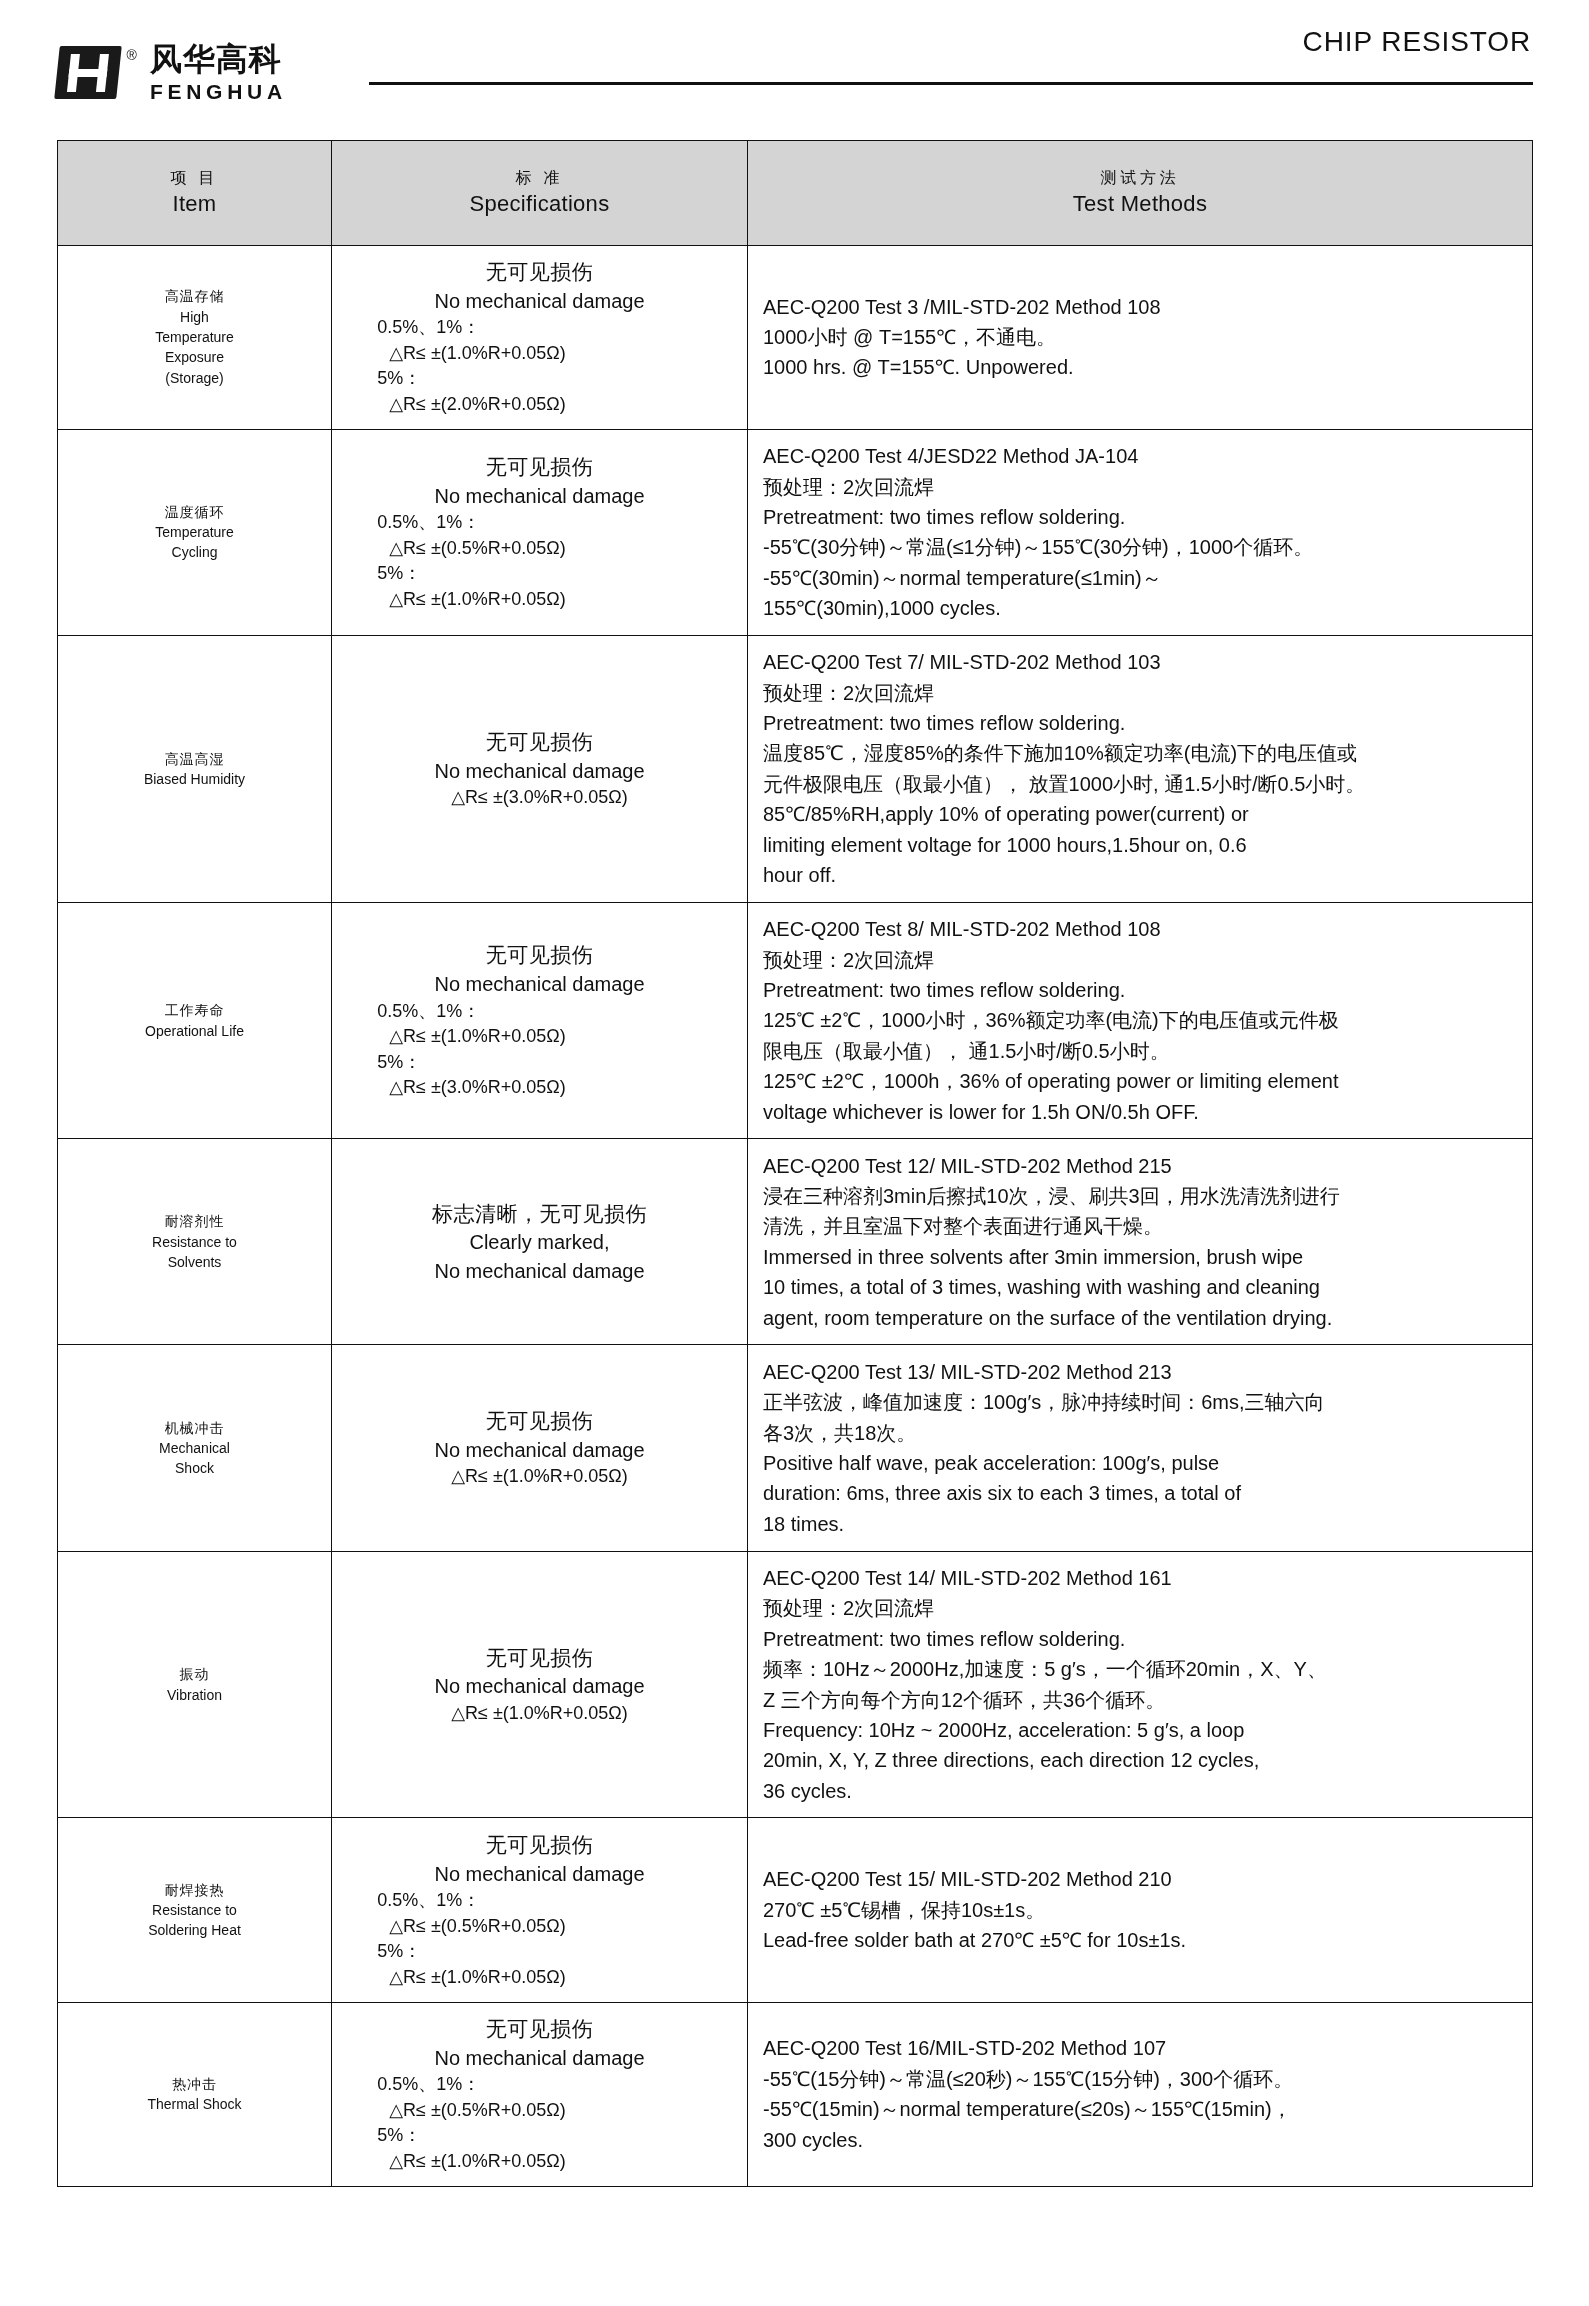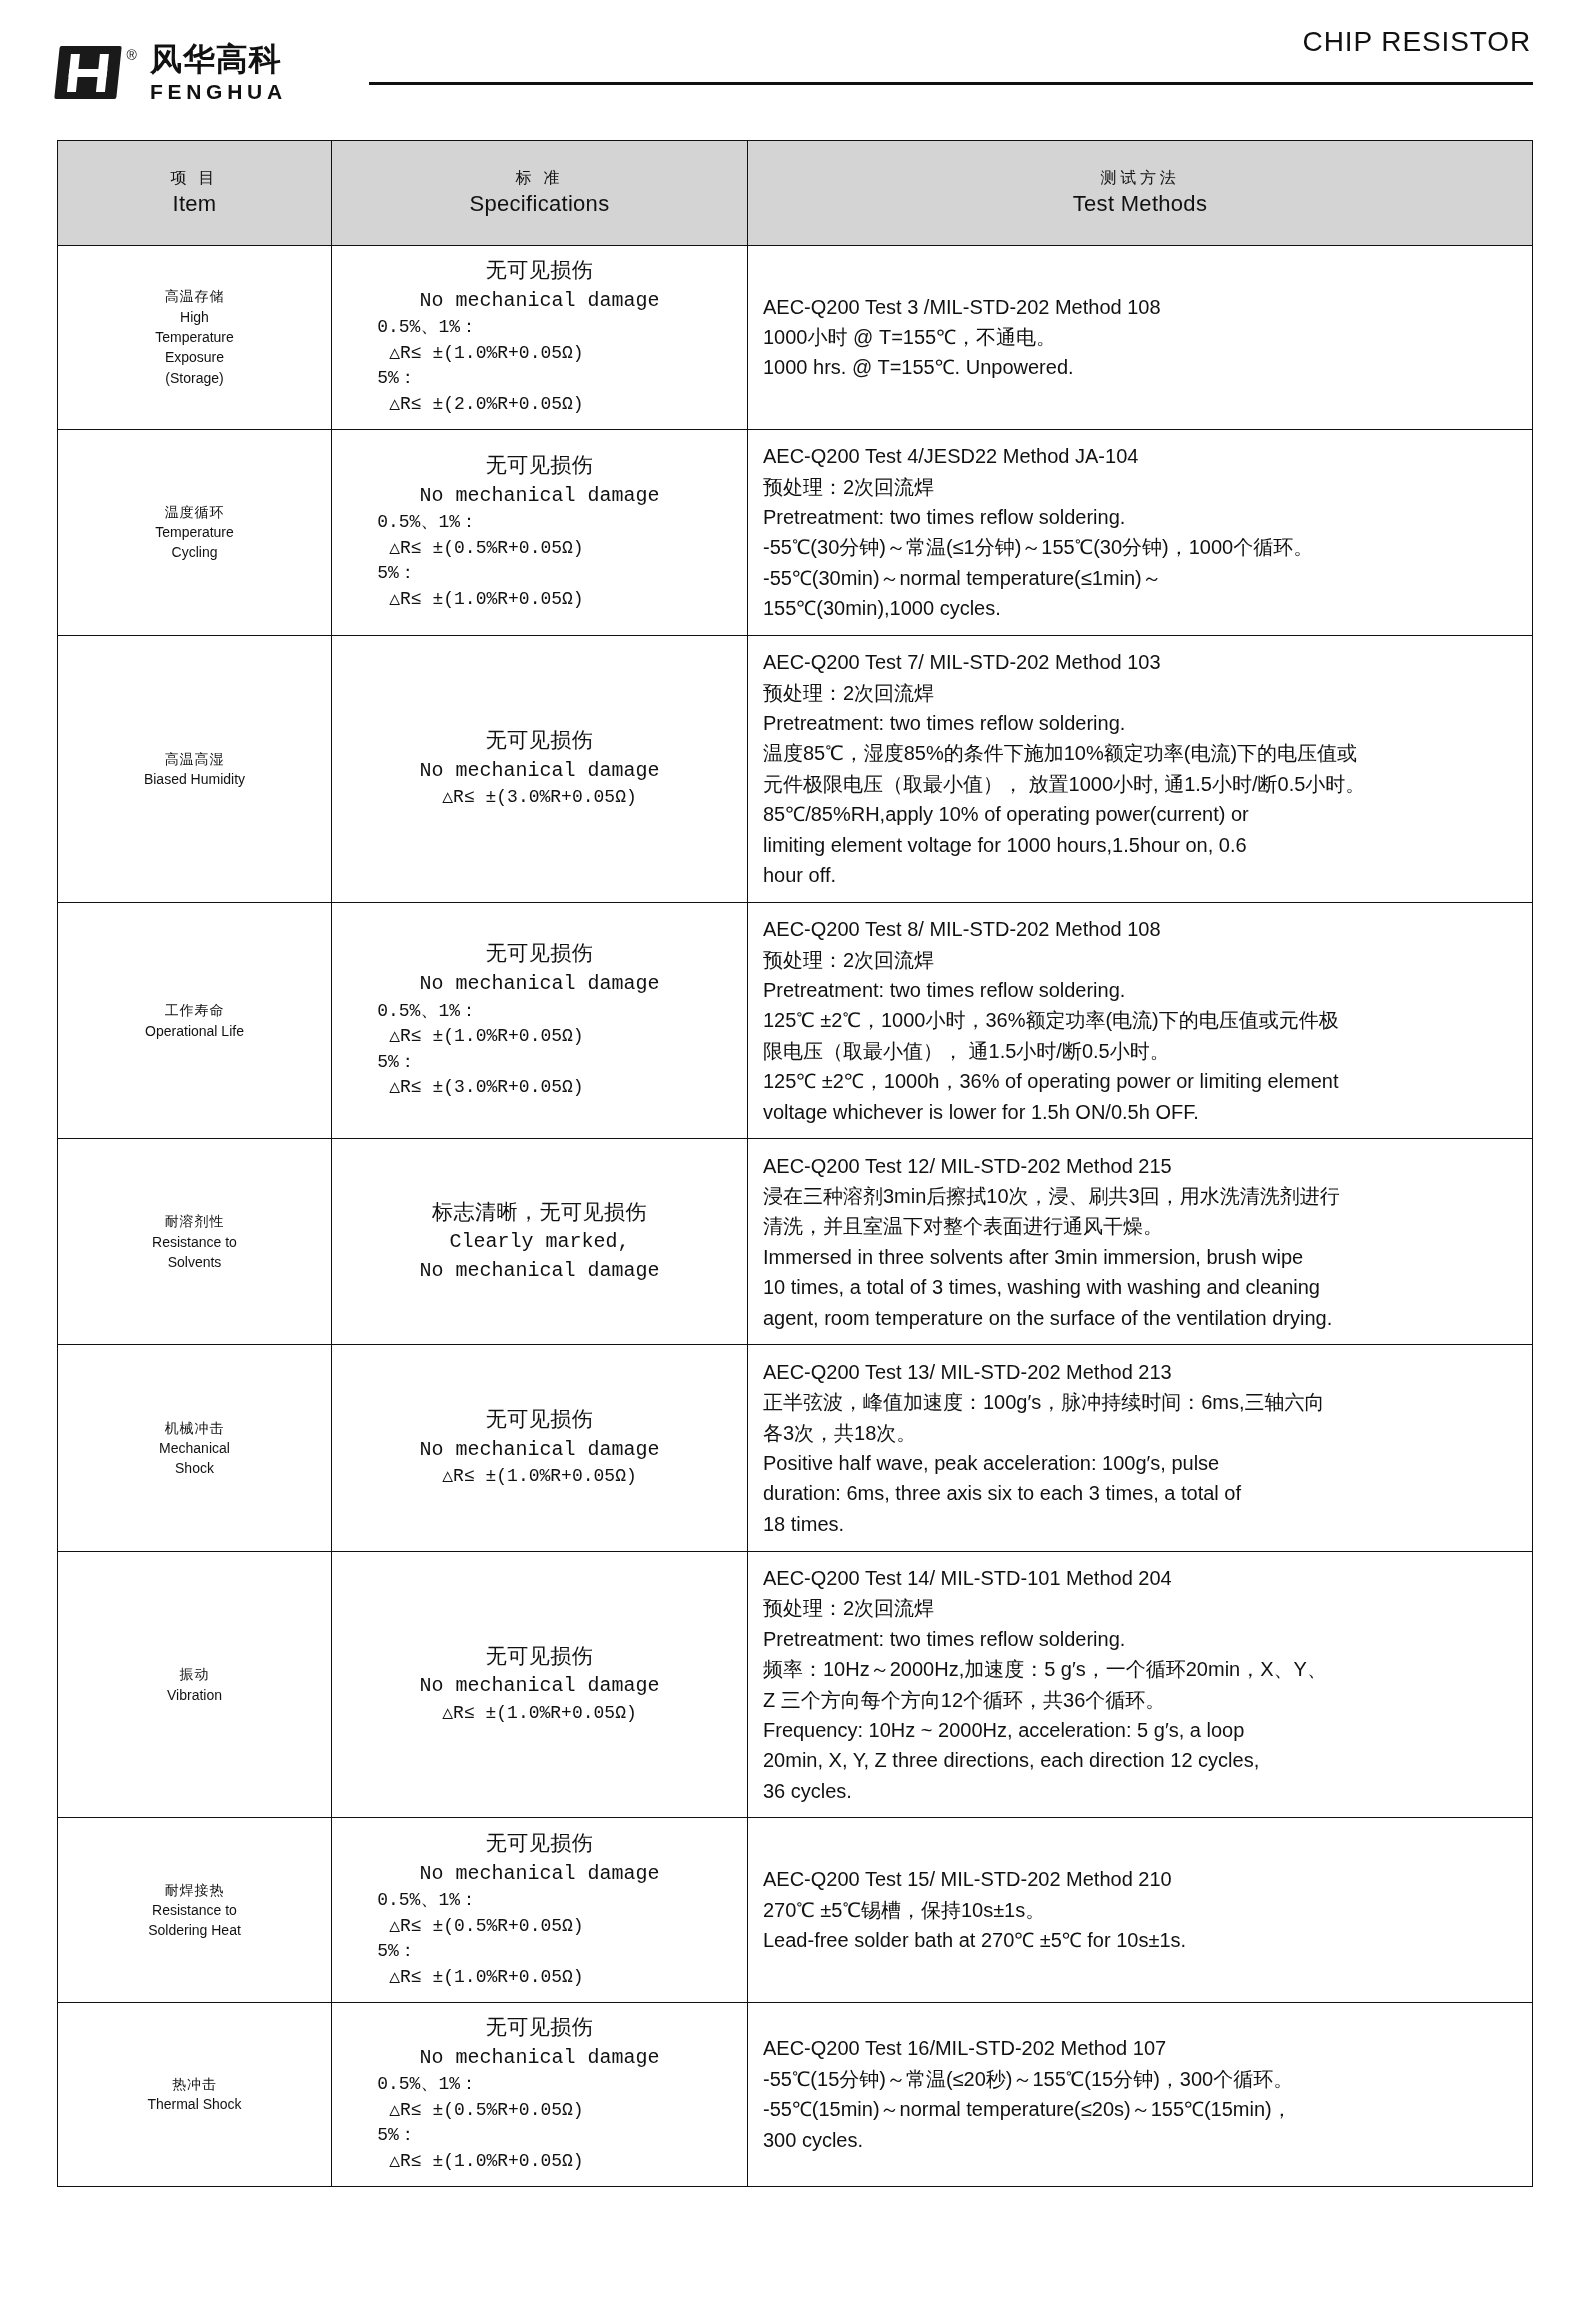--- a/index.html
+++ b/index.html
@@ -168,21 +168,20 @@
     font-size: 14px;
     line-height: 1.45;
     padding: 11.4px 5.7px;
   }
   td.item .cn { letter-spacing: 0.9px; }
   td.spec {
     text-align: center;
     font-size: 19px;
     line-height: 1.42;
     padding: 11.4px 13.2px;
-    font-family: Liberation Mono, monospace;
   }
   td.spec .big {
     font-size: 21px;
     letter-spacing: 0.5px;
   }
   td.spec .mid {
     font-size: 20px;
   }
   td.spec .small {
     font-size: 18px;
@@ -384,21 +383,21 @@
           <td class="item">
             <div class="cn">振动</div>
             <div class="en">Vibration</div>
           </td>
           <td class="spec">
             <div class="big">无可见损伤</div>
             <div class="mid">No mechanical damage</div>
             <div class="small">△R≤ ±(1.0%R+0.05Ω)</div>
           </td>
           <td class="test">
-            <div>AEC-Q200 Test  14/ MIL-STD-101 Method 204</div>
+            <div>AEC-Q200 Test  14/ MIL-STD-202 Method 161</div>
             <div>预处理：2次回流焊</div>
             <div>Pretreatment: two times reflow soldering.</div>
             <div>频率：10Hz～2000Hz,加速度：5 g′s，一个循环20min，X、Y、</div>
             <div>Z 三个方向每个方向12个循环，共36个循环。</div>
             <div>Frequency: 10Hz ~ 2000Hz, acceleration: 5 g′s, a loop</div>
             <div> 20min, X, Y, Z three directions, each direction 12 cycles,</div>
             <div>36 cycles.</div>
           </td>
         </tr>
         <tr>

